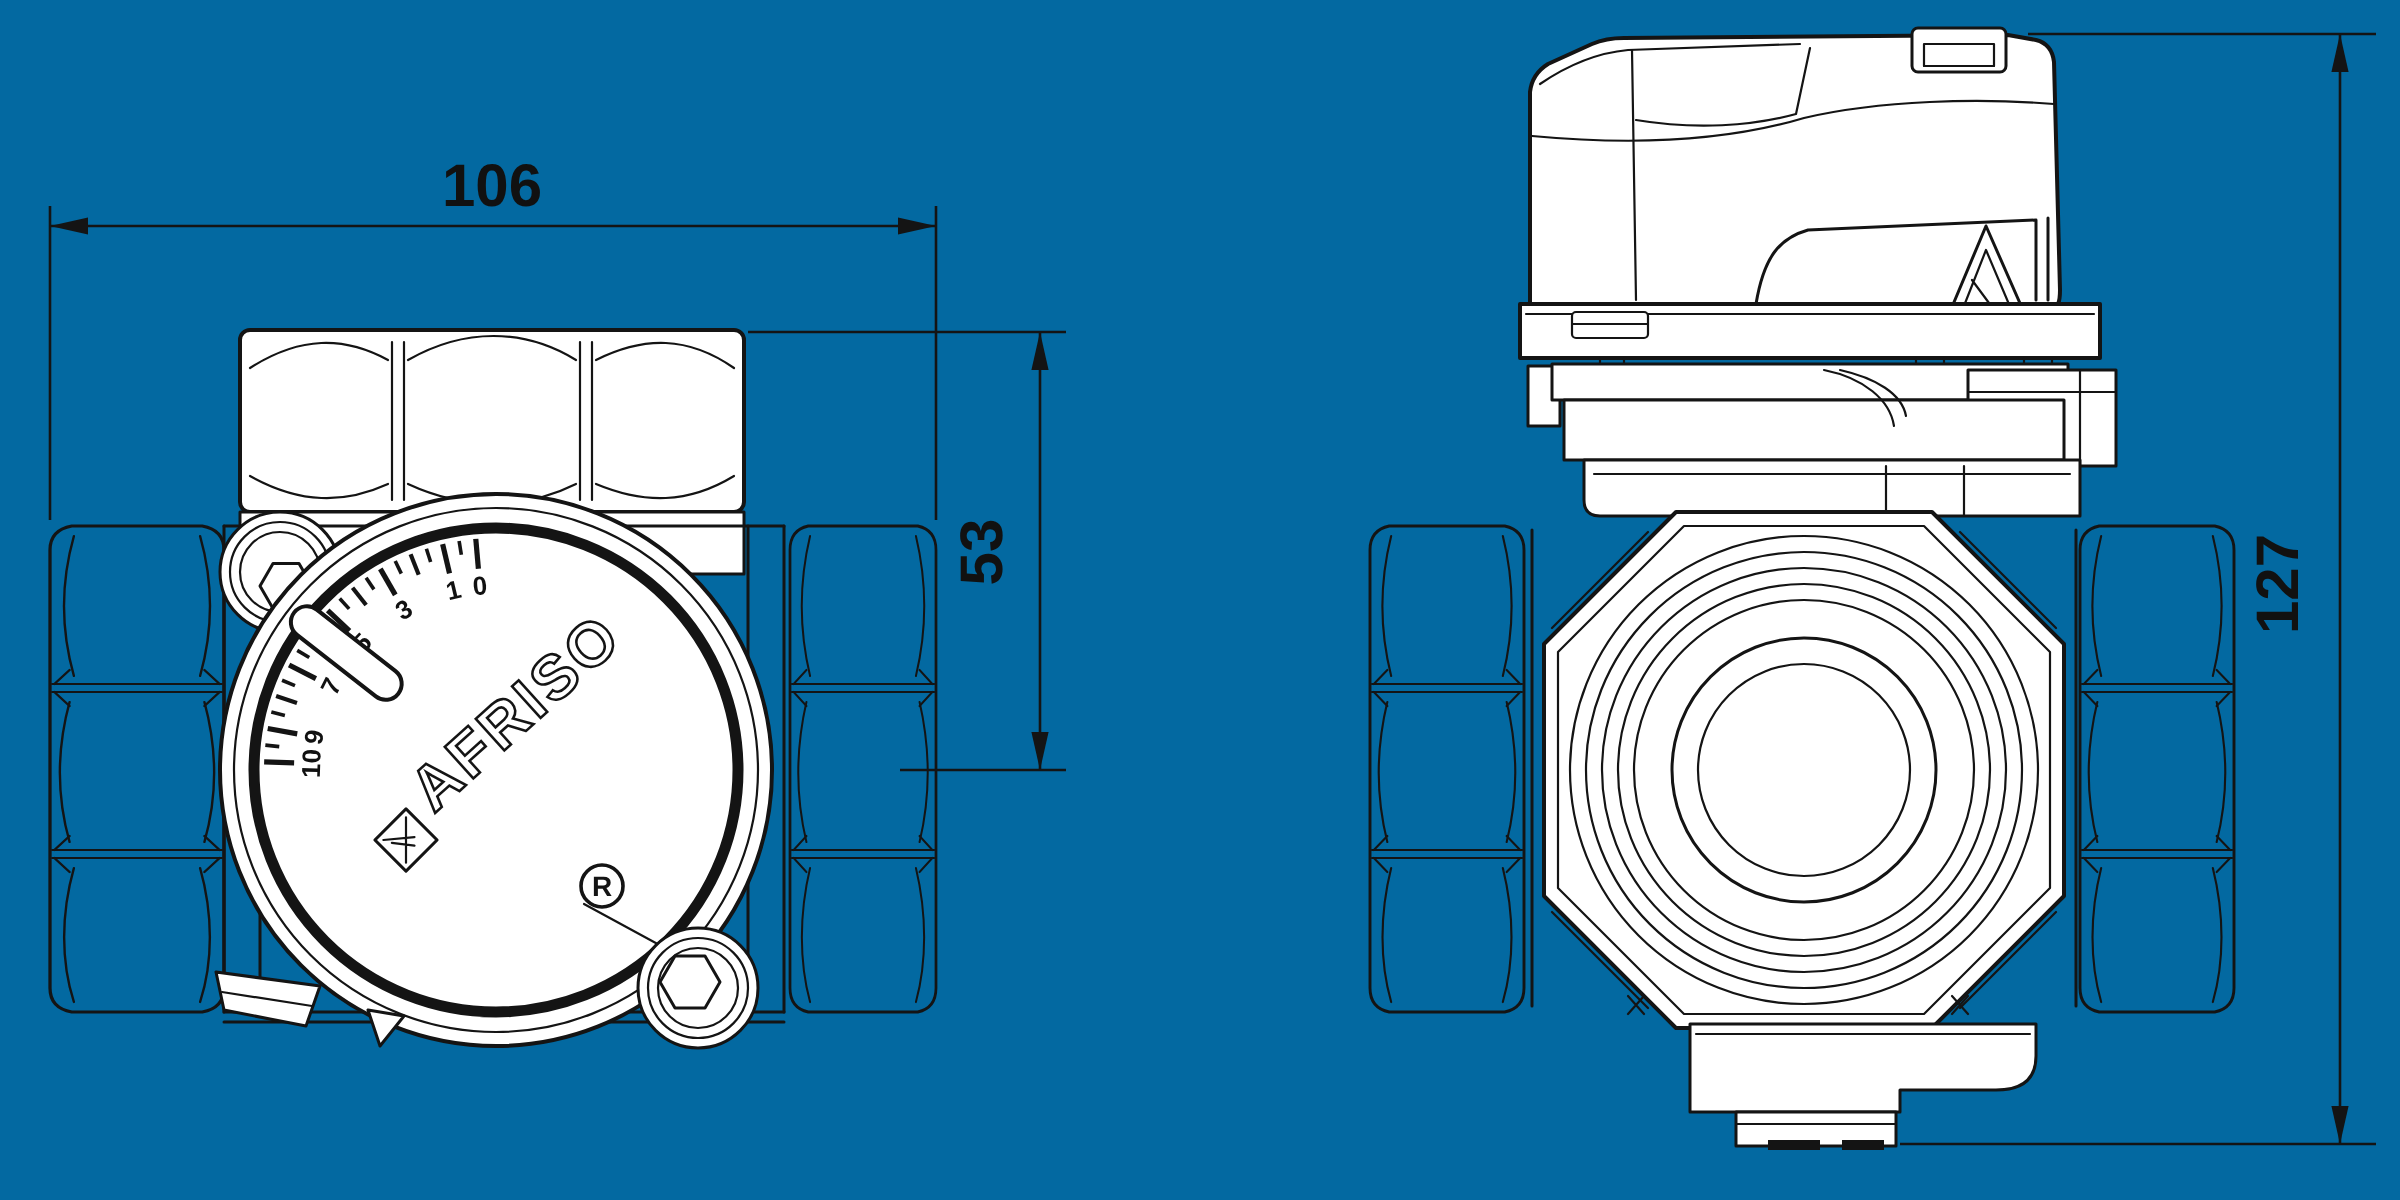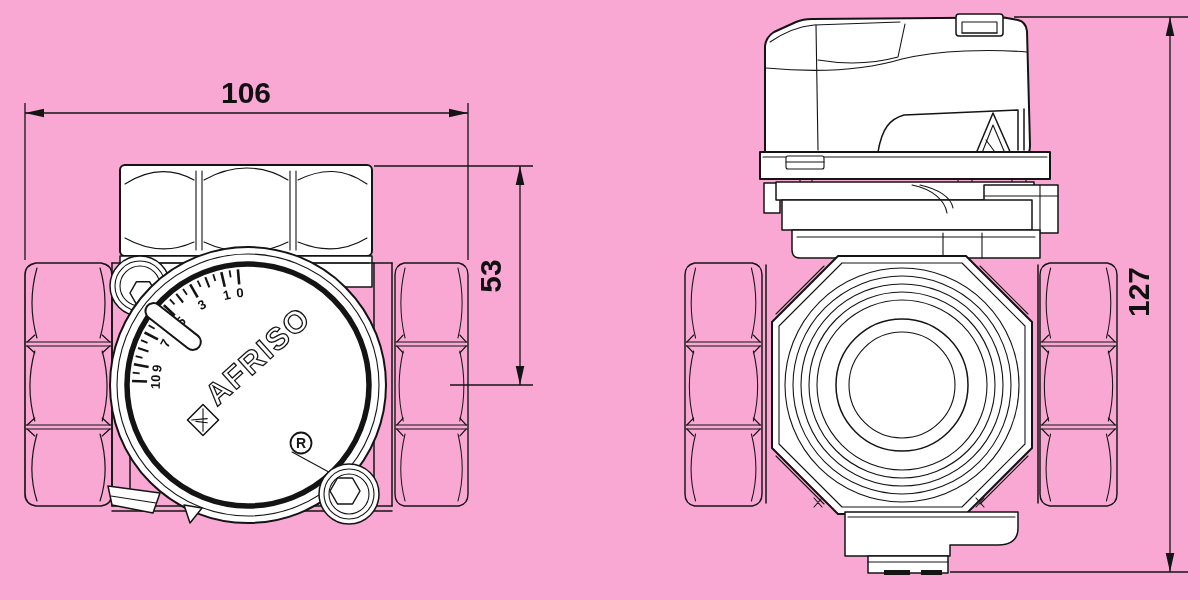--- a/index.html
+++ b/index.html
@@ -1,16 +1,16 @@
 <!DOCTYPE html>
 <html><head>
 <meta charset="utf-8">
 <style>
   html,body{margin:0;padding:0;background:#ffffff;}
-  .stage{width:1200px;height:600px;background:#f9a8d4;position:relative;font-family:"Liberation Sans",sans-serif;}
+  .stage{width:1200px;height:600px;background:#0369a1;position:relative;font-family:"Liberation Sans",sans-serif;}
   svg{display:block;}
   .ln{fill:none;stroke:#141414;stroke-width:1.5;stroke-linecap:round;stroke-linejoin:round;}
   .ln2{fill:none;stroke:#141414;stroke-width:2;stroke-linecap:round;stroke-linejoin:round;}
   .thin{fill:none;stroke:#141414;stroke-width:1.1;stroke-linecap:round;stroke-linejoin:round;}
   .wh{fill:#ffffff;}
   .blk{fill:#141414;stroke:none;}
   .dim{fill:none;stroke:#141414;stroke-width:1.3;}
   .dimtxt{font-family:"Liberation Sans",sans-serif;font-size:30px;font-weight:700;fill:#111;}
   .scaletxt{font-family:"Liberation Sans",sans-serif;font-size:13px;font-weight:700;fill:#111;}
   .brand{font-family:"Liberation Sans",sans-serif;font-size:31px;font-weight:700;letter-spacing:2px;

